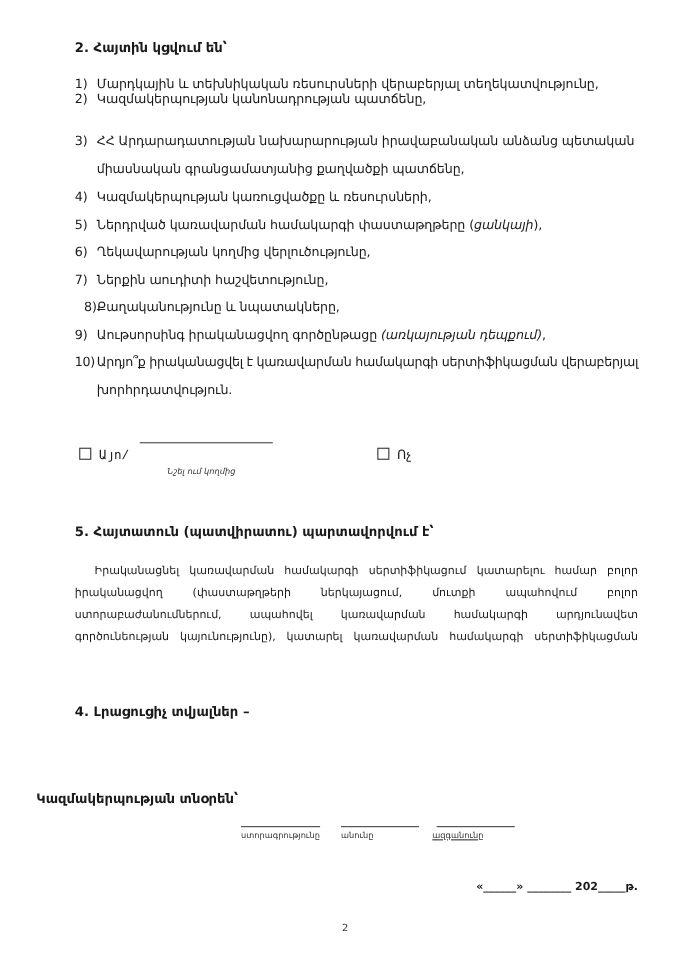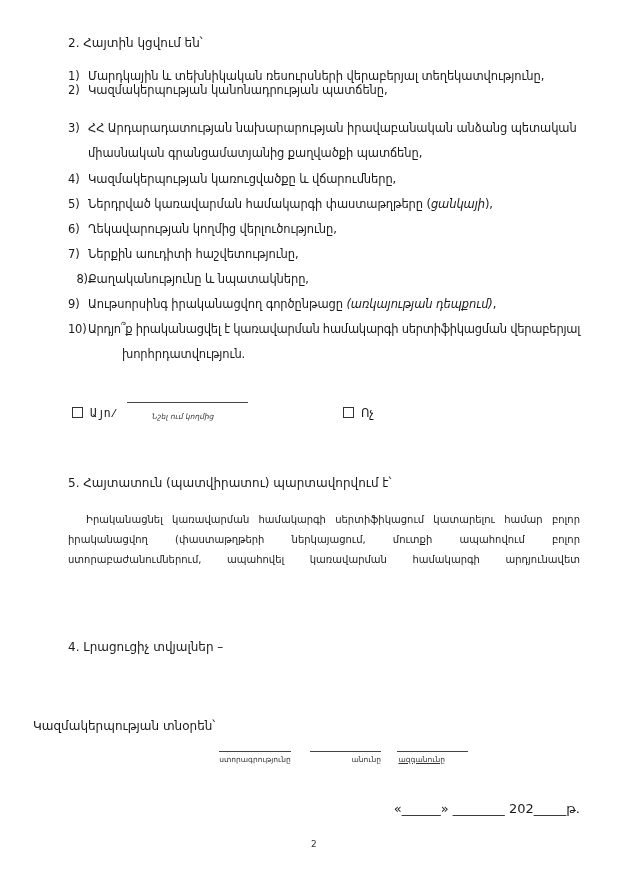--- a/index.html
+++ b/index.html
@@ -1,19 +1,19 @@
 <!DOCTYPE html>
 <html><head>
 <meta charset="utf-8">
 <style>
   html, body { margin: 0; padding: 0; background: #ffffff; }
   body { width: 624px; height: 881px; position: relative; overflow: hidden;
          font-family: "DejaVu Sans", "Liberation Sans", sans-serif; color: #1a1a1a; }
   .abs { position: absolute; white-space: nowrap; }
-  .h { font-weight: normal; font-size: 12px; }
+  .h { font-weight: bold; font-size: 12px; }
   .li { font-size: 11.5px; letter-spacing: -0.1px; }
   .num { display: inline-block; width: 20px; }
   .it { font-style: italic; }
   .cb { display: inline-block; width: 9px; height: 9px; border: 1px solid #333; vertical-align: -1px; margin-right: 7px; }
   .para { position: absolute; left: 68px; width: 512px; font-size: 10px; line-height: 20px; text-align: justify; text-align-last: justify; }
   .para .last { text-align-last: left; }
   .line { position: absolute; border-top: 1px solid #444; height: 0; }
   .small { font-size: 7.5px; color: #333; }
 </style>
 </head>
@@ -25,63 +25,64 @@
   <span class="num">1)</span><span>Մարդկային և տեխնիկական ռեսուրսների վերաբերյալ տեղեկատվությունը,</span>
 </div>
 <div class="abs li" style="left:68px; top:83px;">
   <span class="num">2)</span><span>Կազմակերպության կանոնադրության պատճենը,</span>
 </div>
 <div class="abs li" style="left:68px; top:121px;">
   <span class="num">3)</span><span>ՀՀ Արդարադատության նախարարության իրավաբանական անձանց պետական</span>
 </div>
 <div class="abs li" style="left:88px; top:146px;">միասնական գրանցամատյանից քաղվածքի պատճենը,</div>
 <div class="abs li" style="left:68px; top:172px;">
-  <span class="num">4)</span><span>Կազմակերպության կառուցվածքը և վճարումները,</span>
+  <span class="num">4)</span><span>Կազմակերպության կառուցվածքը և ռեսուրսների,</span>
 </div>
 <div class="abs li" style="left:68px; top:197px;">
   <span class="num">5)</span><span>Ներդրված կառավարման համակարգի փաստաթղթերը (</span><span class="it">ցանկայի</span><span>),</span>
 </div>
 <div class="abs li" style="left:68px; top:222px;">
   <span class="num">6)</span><span>Ղեկավարության կողմից վերլուծությունը,</span>
 </div>
 <div class="abs li" style="left:68px; top:247px;">
   <span class="num">7)</span><span>Ներքին աուդիտի հաշվետությունը,</span>
 </div>
 <div class="abs li" style="left:68px; top:272px;text-align:right;">
   <span class="num">8)</span><span>Քաղականությունը և նպատակները,</span>
 </div>
 <div class="abs li" style="left:68px; top:297px;">
   <span class="num">9)</span><span>Աութսորսինգ իրականացվող գործընթացը </span><span class="it">(առկայության դեպքում)</span><span>,</span>
 </div>
 <div class="abs li" style="left:68px; top:322px; width:512px; letter-spacing:-0.25px;">
   <span class="num">10)</span><span>Արդյո՞ք իրականացվել է կառավարման համակարգի սերտիֆիկացման վերաբերյալ</span>
 </div>
-<div class="abs li" style="left:88px; top:347px;margin-left:34px;">խորհրդատվություն.</div>
+<div class="abs li" style="left:88px; top:347px;">խորհրդատվություն.</div>
 
 <div class="line" style="left:127px; top:402px; width:121px;"></div>
 <div class="abs li" style="left:72px; top:406px;font-family:Liberation Mono, monospace;">
   <span class="cb"></span><span>Այո/</span>
 </div>
-<div class="abs small it" style="left:152px; top:412px;">Նշել ում կողմից</div>
+<div class="abs small it" style="left:152px; top:424px;">Նշել ում կողմից</div>
 <div class="abs li" style="left:343px; top:406px;text-align:right;">
   <span class="cb"></span><span>Ոչ</span>
 </div>
 
 <div class="abs h" style="left:68px; top:476px;">5.  Հայտատուն (պատվիրատու) պարտավորվում է՝</div>
 <div class="para" style="top:510px;">
   <div style="padding-left:18px;">Իրականացնել կառավարման համակարգի սերտիֆիկացում կատարելու համար բոլոր</div>
   <div>իրականացվող (փաստաթղթերի ներկայացում, մուտքի ապահովում բոլոր</div>
   <div>ստորաբաժանումներում, ապահովել կառավարման համակարգի արդյունավետ</div>
+  <div>գործունեության կայունությունը), կատարել կառավարման համակարգի սերտիֆիկացման</div>
 </div>
 
 <div class="abs h" style="left:68px; top:640px;text-align:right;">4.  Լրացուցիչ տվյալներ –</div>
 
 <div class="abs h" style="left:33px; top:719px;">Կազմակերպության տնօրեն՝</div>
 <div class="line" style="left:219px; top:751px; width:72px;"></div>
 <div class="line" style="left:310px; top:751px; width:71px;"></div>
 <div class="line" style="left:397px; top:751px; width:71px;"></div>
 <div class="abs small" style="left:219px; top:755px; width:72px; text-align:center;">ստորագրությունը</div>
-<div class="abs small" style="left:310px; top:755px; width:71px; text-align:right;">անունը</div>
-<div class="abs small" style="left:374px; top:755px; width:71px; text-align:right;text-decoration:underline;">ազգանունը</div>
+<div class="abs small" style="left:310px; top:755px; width:71px; text-align:left;">անունը</div>
+<div class="abs small" style="left:393px; top:755px; width:71px; text-align:left;text-decoration:underline;">ազգանունը</div>
 
-<div class="abs h" style="right:44px; top:801px; font-size:13px;">«______» ________ 202_____թ.</div>
+<div class="abs h" style="right:44px; top:801px; font-size:10px;">«______» ________ 202_____թ.</div>
 
 <div class="abs" style="left:311px; top:839px; font-size:9px; color:#333;">2</div>
 
 </body></html>

